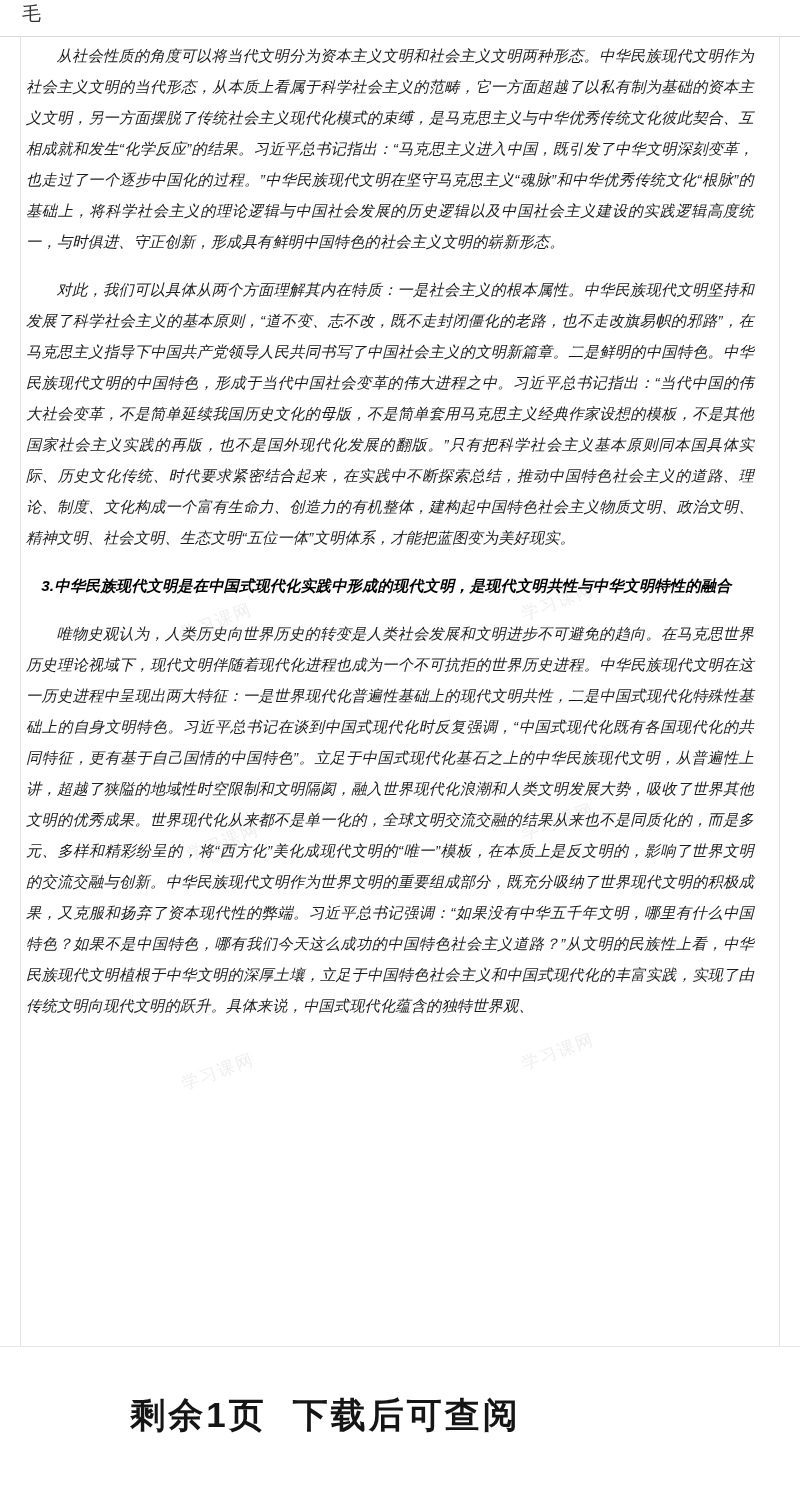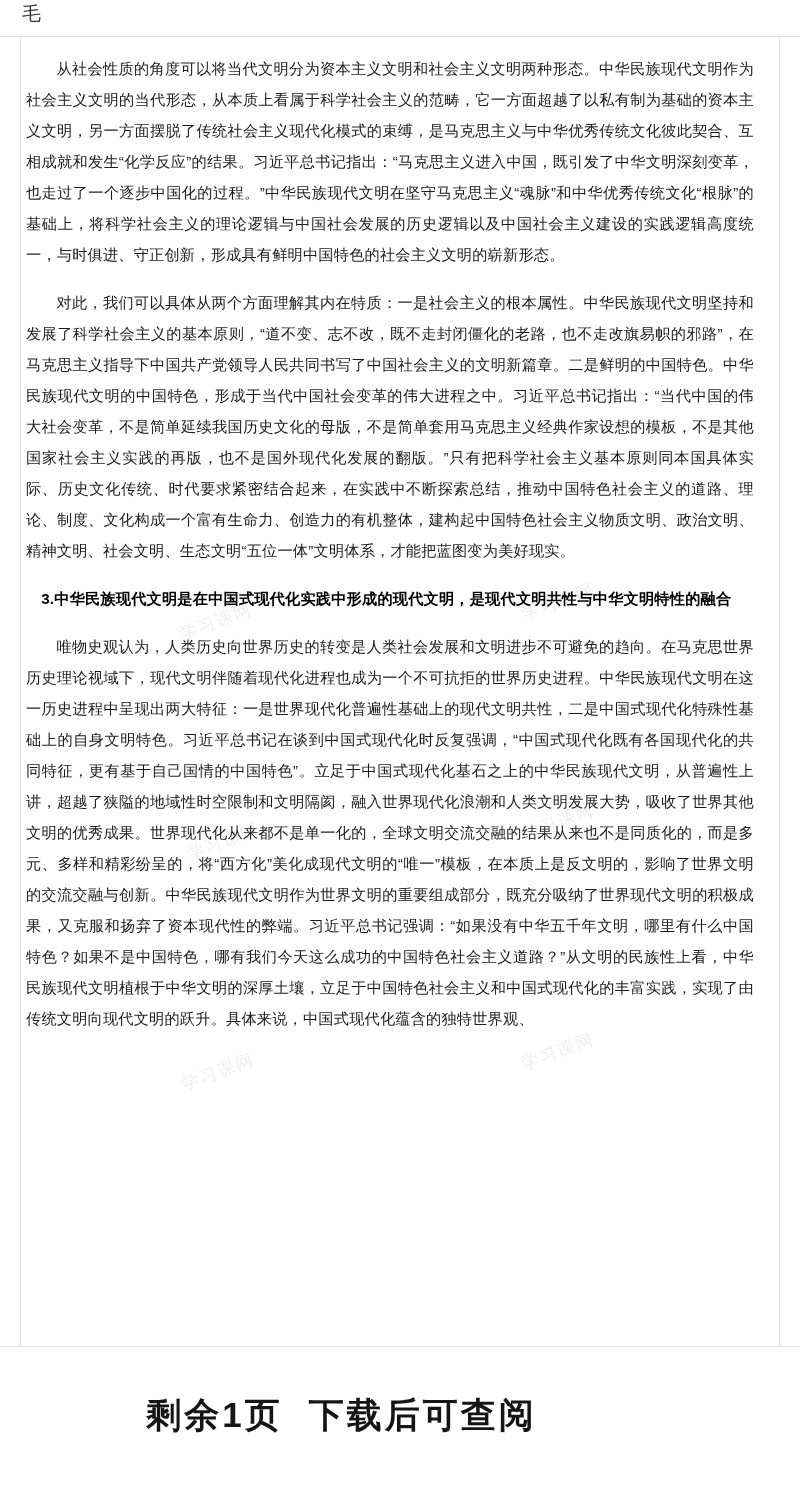--- a/index.html
+++ b/index.html
@@ -47,25 +47,26 @@
     position: absolute;
     top: 2px;
     left: 22px;
     font-size: 19px;
     line-height: 24px;
     color: #333;
     letter-spacing: 0;
   }
   .content {
     position: absolute;
-    top: 53px;
+    top: 40px;
     left: 22px;
     width: 736px;
     padding: 0 4px;
     box-sizing: border-box;
+    font-style: italic;
   }
   p.para {
     margin: 0 0 17px 0;
     font-size: 15.2px;
     line-height: 31px;
     color: #1b1b1b;
     text-align: justify;
     text-justify: inter-ideograph;
     text-indent: 2em;
     letter-spacing: 0.2px;
@@ -113,21 +114,20 @@
   .footer-text {
     position: absolute;
     top: 1392px;
     left: 0;
     width: 651px;
     text-align: center;
     font-size: 35px;
     font-weight: bold;
     color: #151515;
     letter-spacing: 3px;
-    padding-left: 16px;
   }
   .footer-text .gap {
     display: inline-block;
     width: 26px;
   }
 </style>
 </head>
 <body>
 
 <div class="page">

